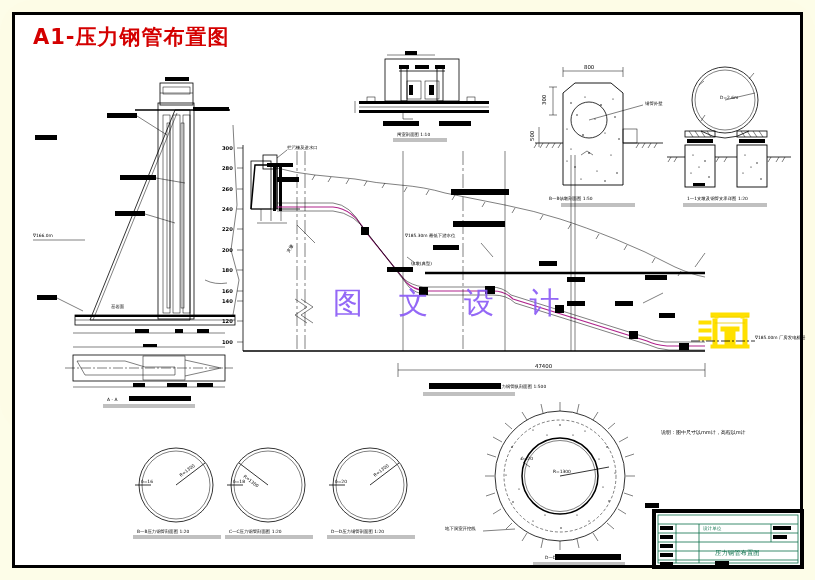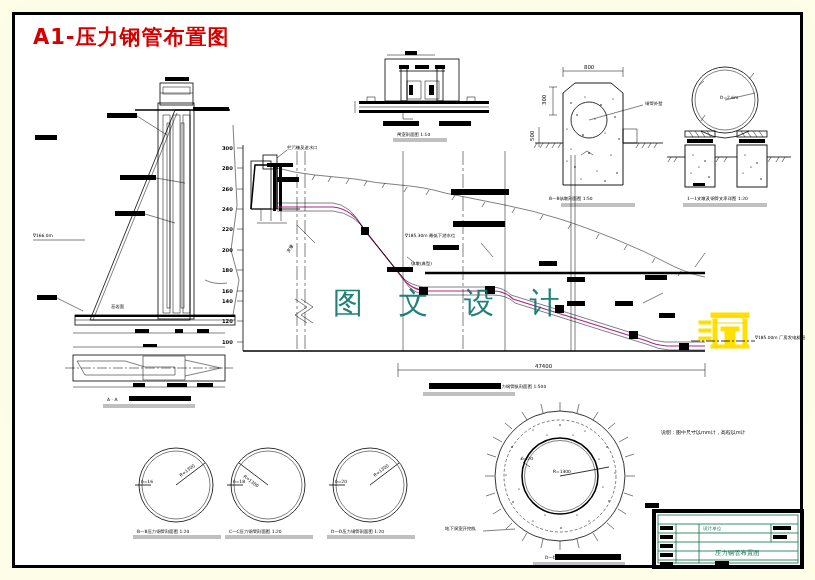--- a/index.html
+++ b/index.html
@@ -16,21 +16,21 @@
   .title-main{
     position:absolute;left:18px;top:8px;
     font-family:"DejaVu Sans",sans-serif;
     font-size:21px;font-weight:bold;color:#d40000;letter-spacing:1px;
     white-space:nowrap;
   }
   svg.layer{position:absolute;left:0;top:0;width:791px;height:556px;}
   .watermark{
     position:absolute;left:318px;top:268px;
     font-family:"DejaVu Serif","Liberation Serif",serif;
-    font-size:30px;color:#0f766e;letter-spacing:13px;white-space:nowrap;
+    font-size:30px;color:#8b5cf6;letter-spacing:13px;white-space:nowrap;
     opacity:.92;
   }
   .cap{font-family:"DejaVu Sans",sans-serif;fill:#000;font-size:4.4px;}
   .tick{font-family:"DejaVu Sans",sans-serif;fill:#000;font-size:5.2px;font-weight:bold;}
   .dim{font-family:"DejaVu Sans",sans-serif;fill:#000;font-size:5.4px;}
   .note{font-family:"DejaVu Sans",sans-serif;fill:#000;font-size:5px;}
   .ln{stroke:#000;fill:none;}
   .thin{stroke-width:.5;}
   .med{stroke-width:.8;}
   .thick{stroke-width:1.5;}

